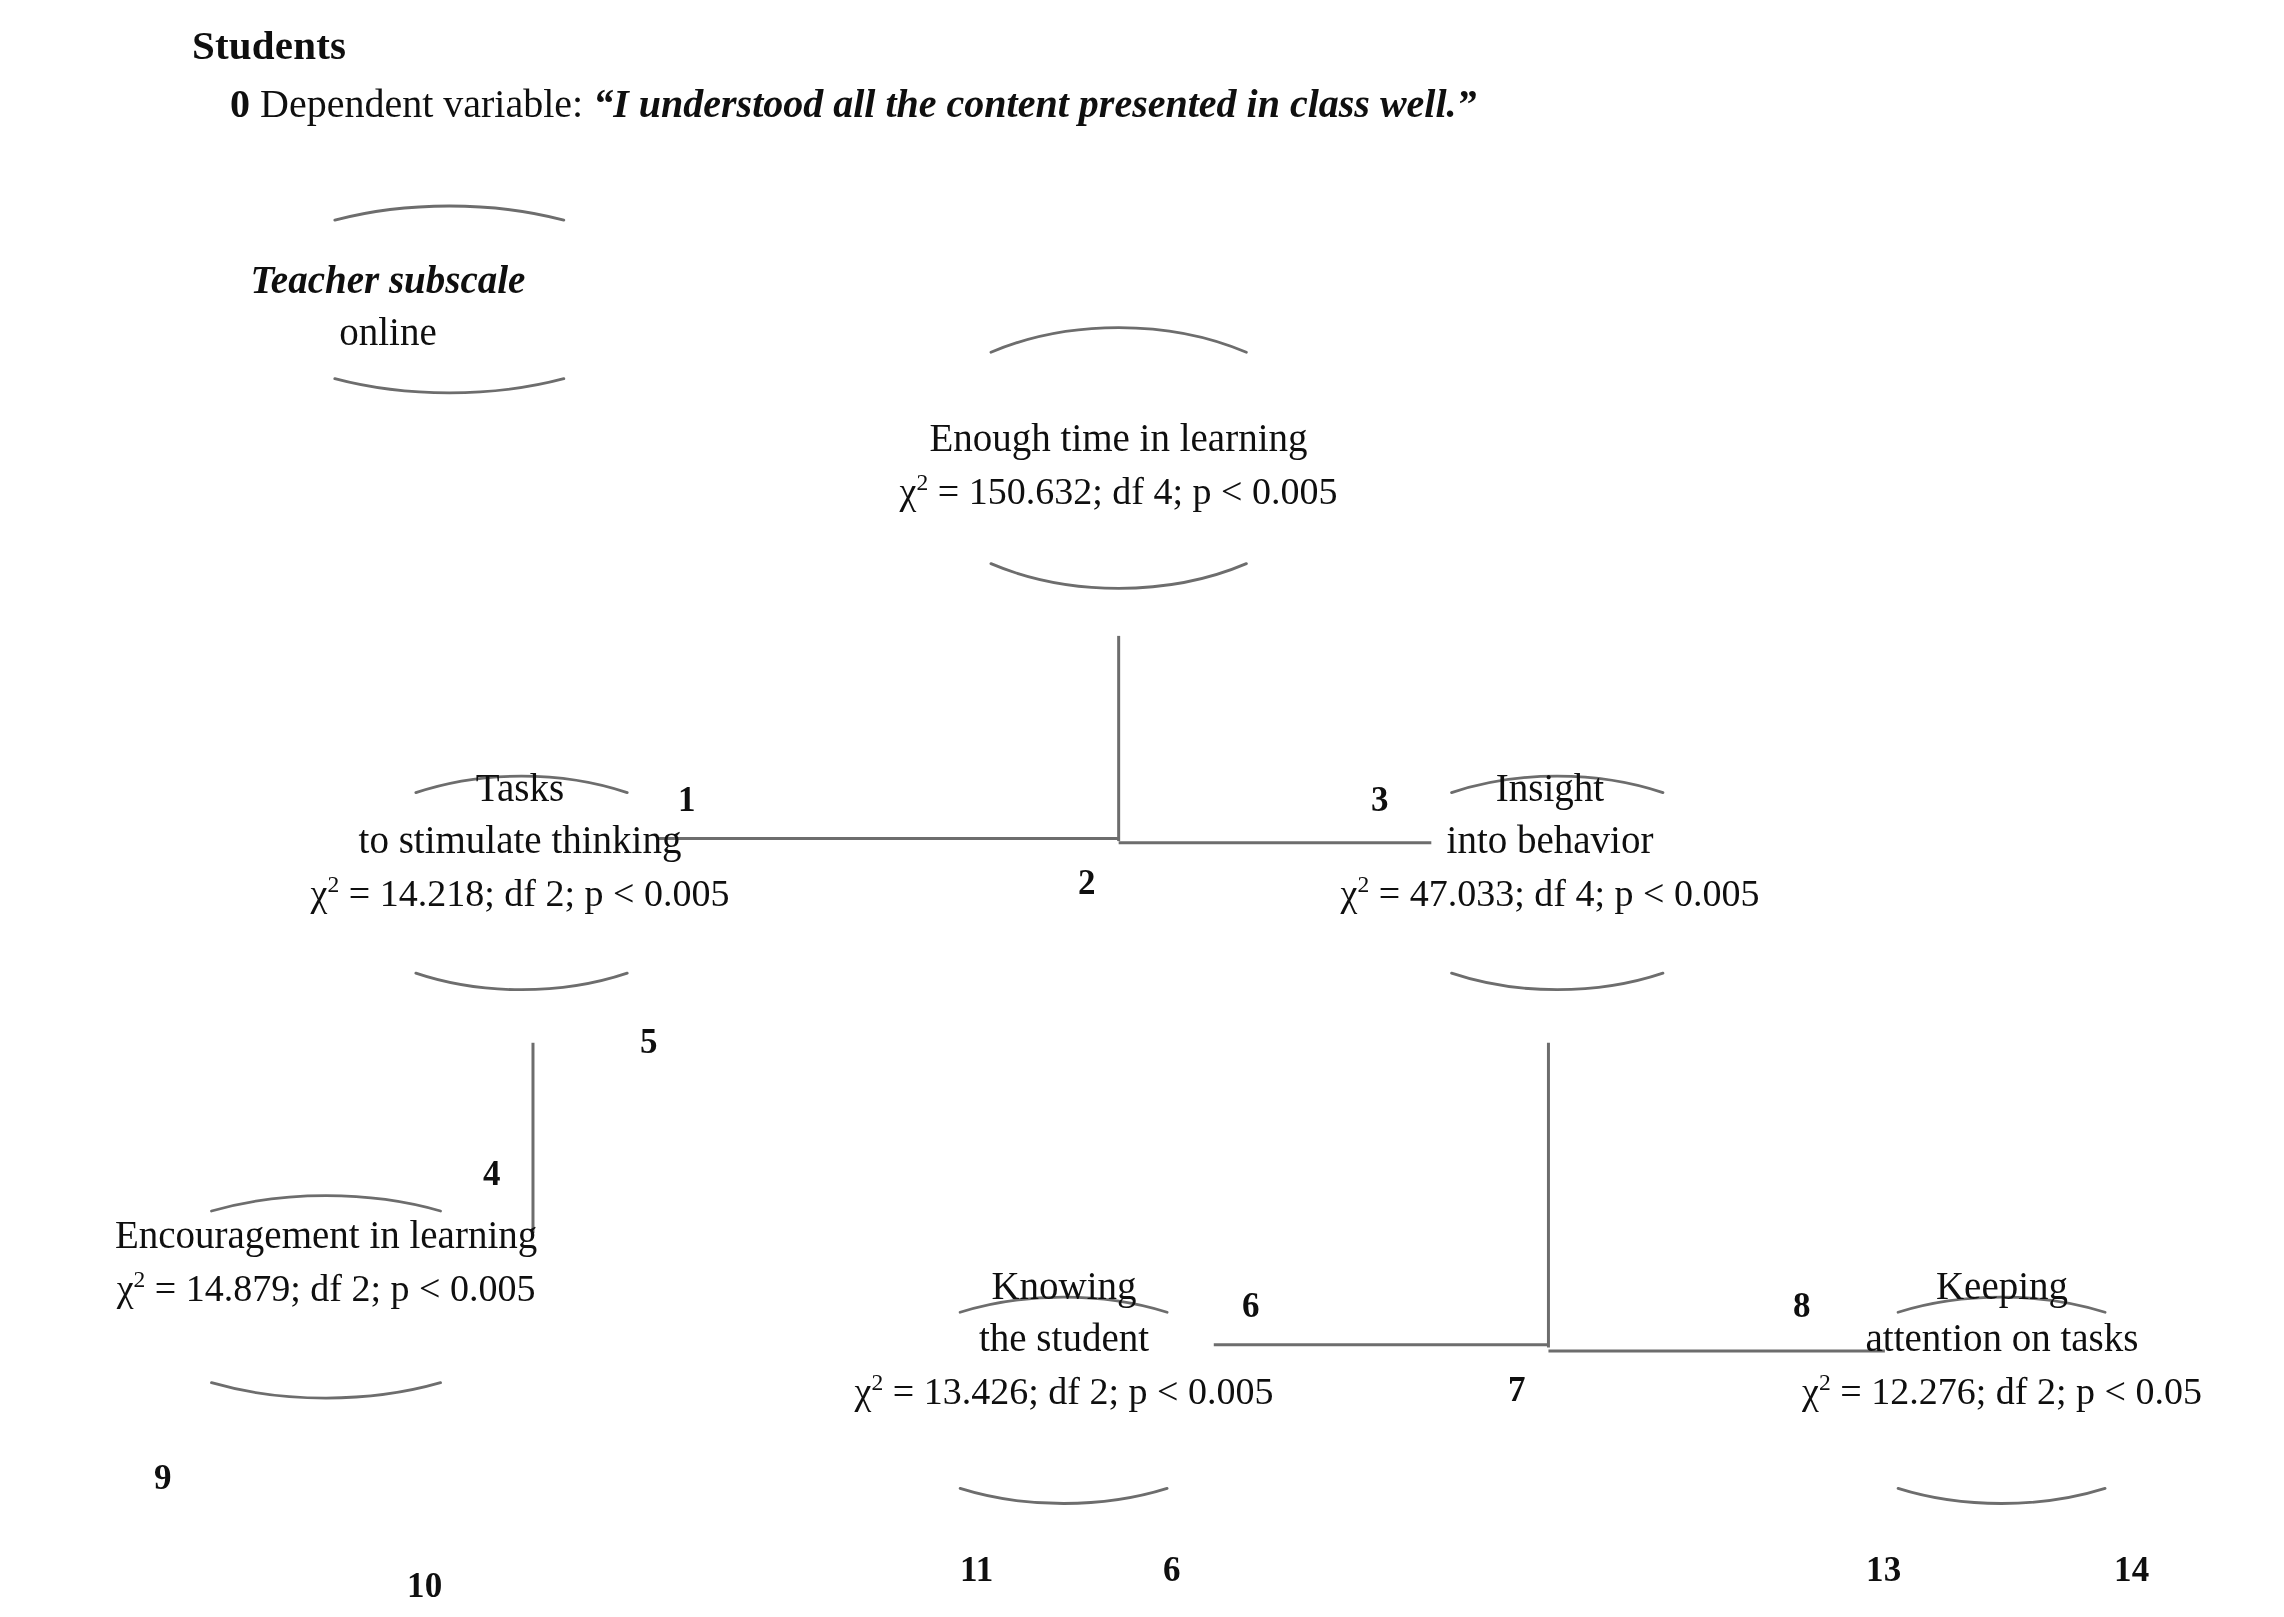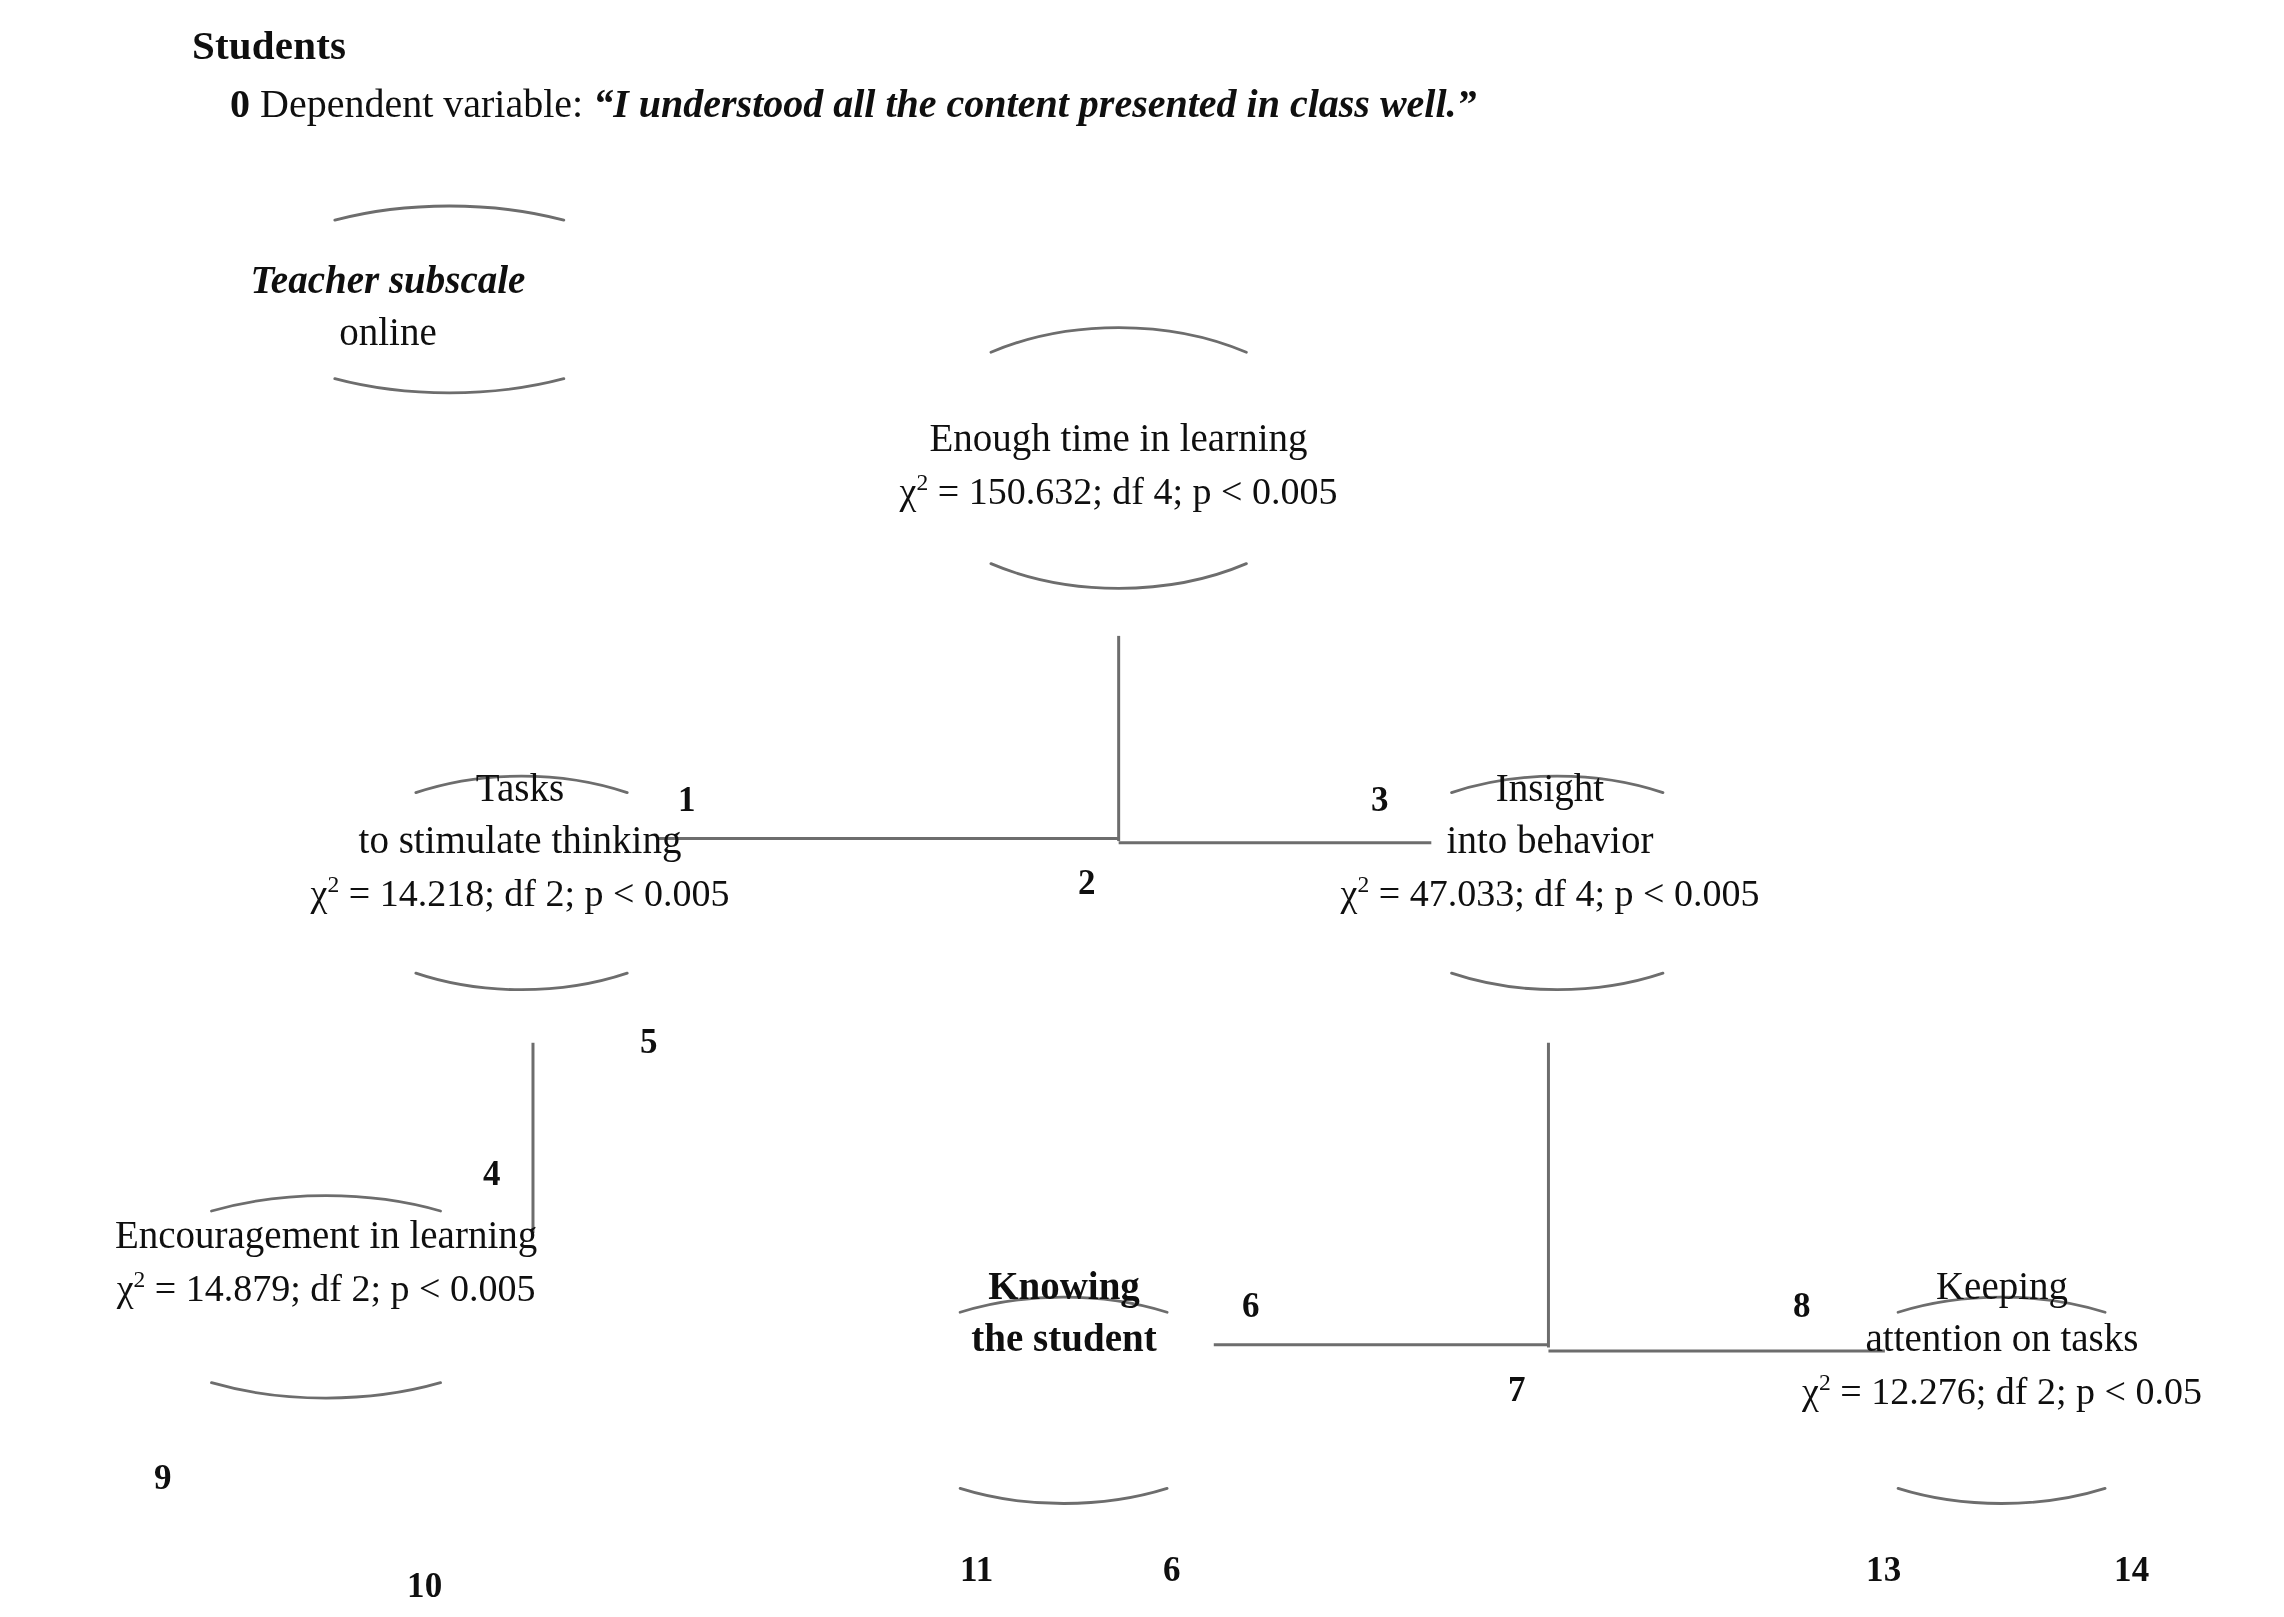--- a/index.html
+++ b/index.html
@@ -173,23 +173,24 @@
     <div class="nl">Insight</div>
     <div class="nl">into behavior</div>
     <div class="stat">χ<sup>2</sup> = 47.033; df 4; p &lt; 0.005</div>
   </div>
 
   <div class="node" style="left:10.6px; top:1209px; width:631px;">
     <div class="nl">Encouragement in learning</div>
     <div class="stat">χ<sup>2</sup> = 14.879; df 2; p &lt; 0.005</div>
   </div>
 
-  <div class="node" style="left:784px; top:1260px; width:560px;font-weight:bold;">
+  <div class="node" style="left:784px; top:1260px; width:560px;">
     <div class="nl">Knowing</div>
     <div class="nl">the student</div>
+    <div class="stat">χ<sup>2</sup> = 13.426; df 2; p &lt; 0.005</div>
   </div>
 
   <div class="node" style="left:1722px; top:1260px; width:560px;">
     <div class="nl it">Keeping</div>
     <div class="nl it">attention on tasks</div>
     <div class="stat">χ<sup>2</sup> = 12.276; df 2; p &lt; 0.05</div>
   </div>
 
   <div class="num" style="left:678px;  top:780px;">1</div>
   <div class="num" style="left:1078px; top:863px;">2</div>

